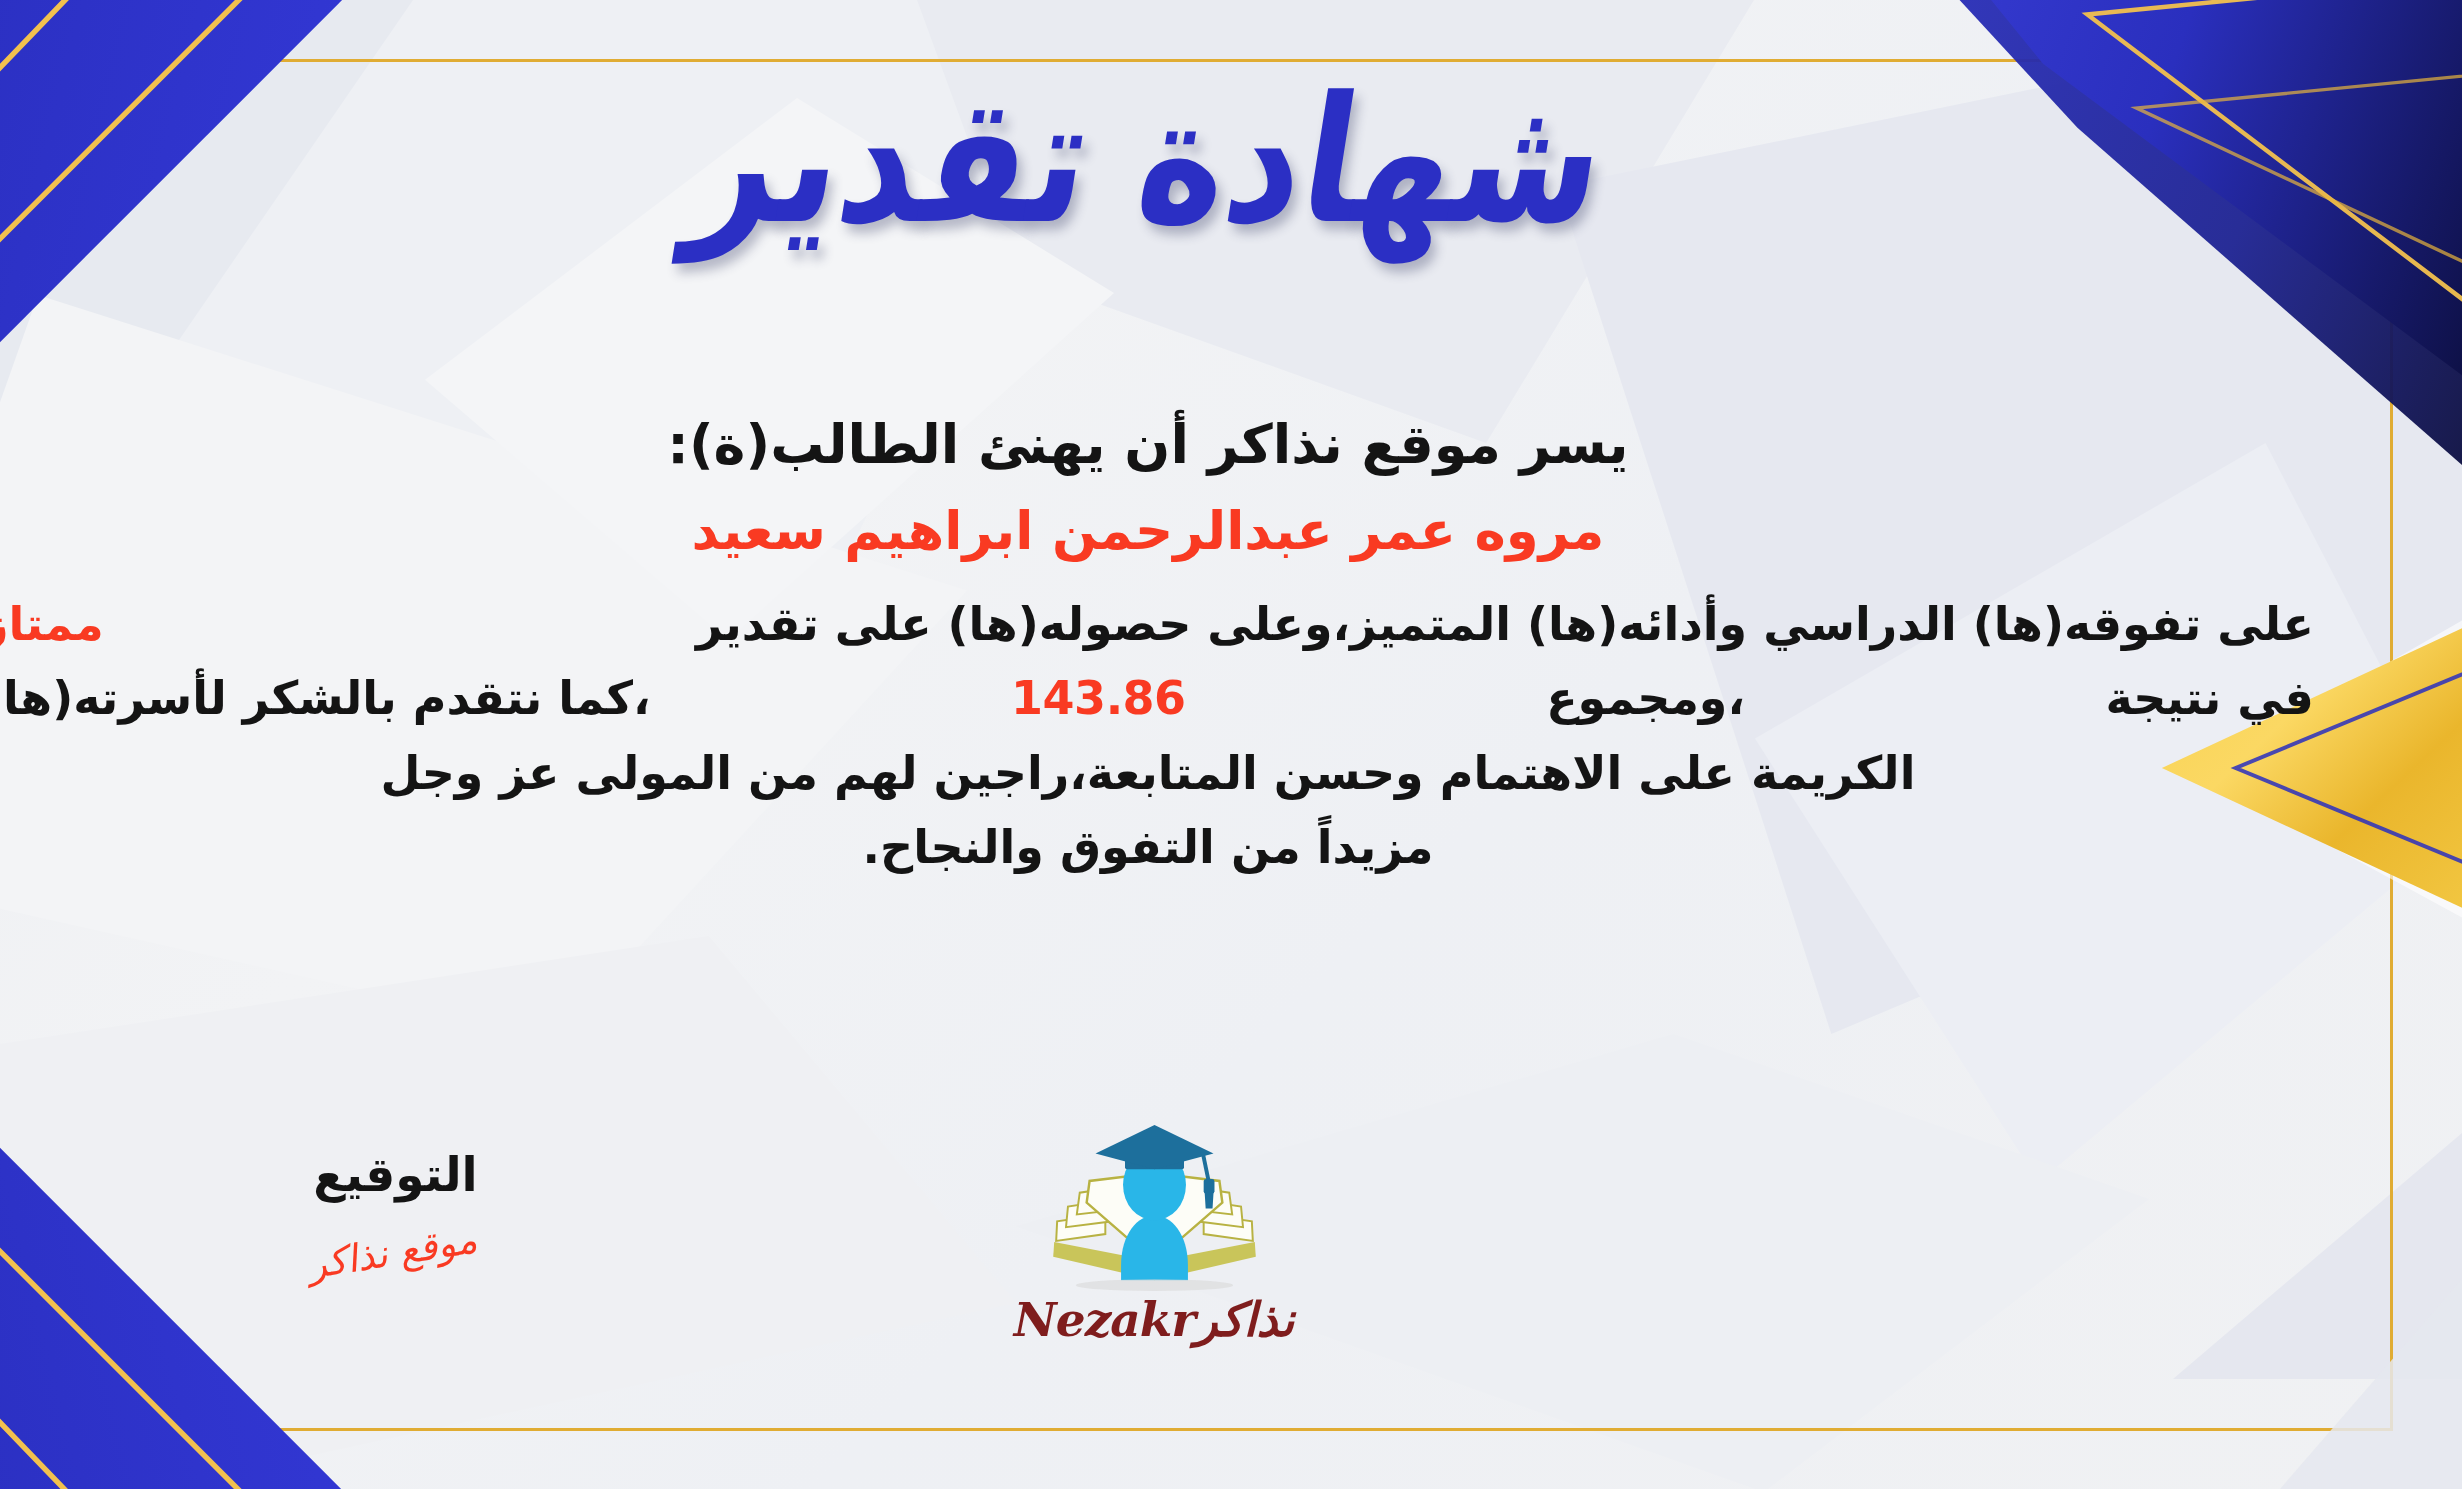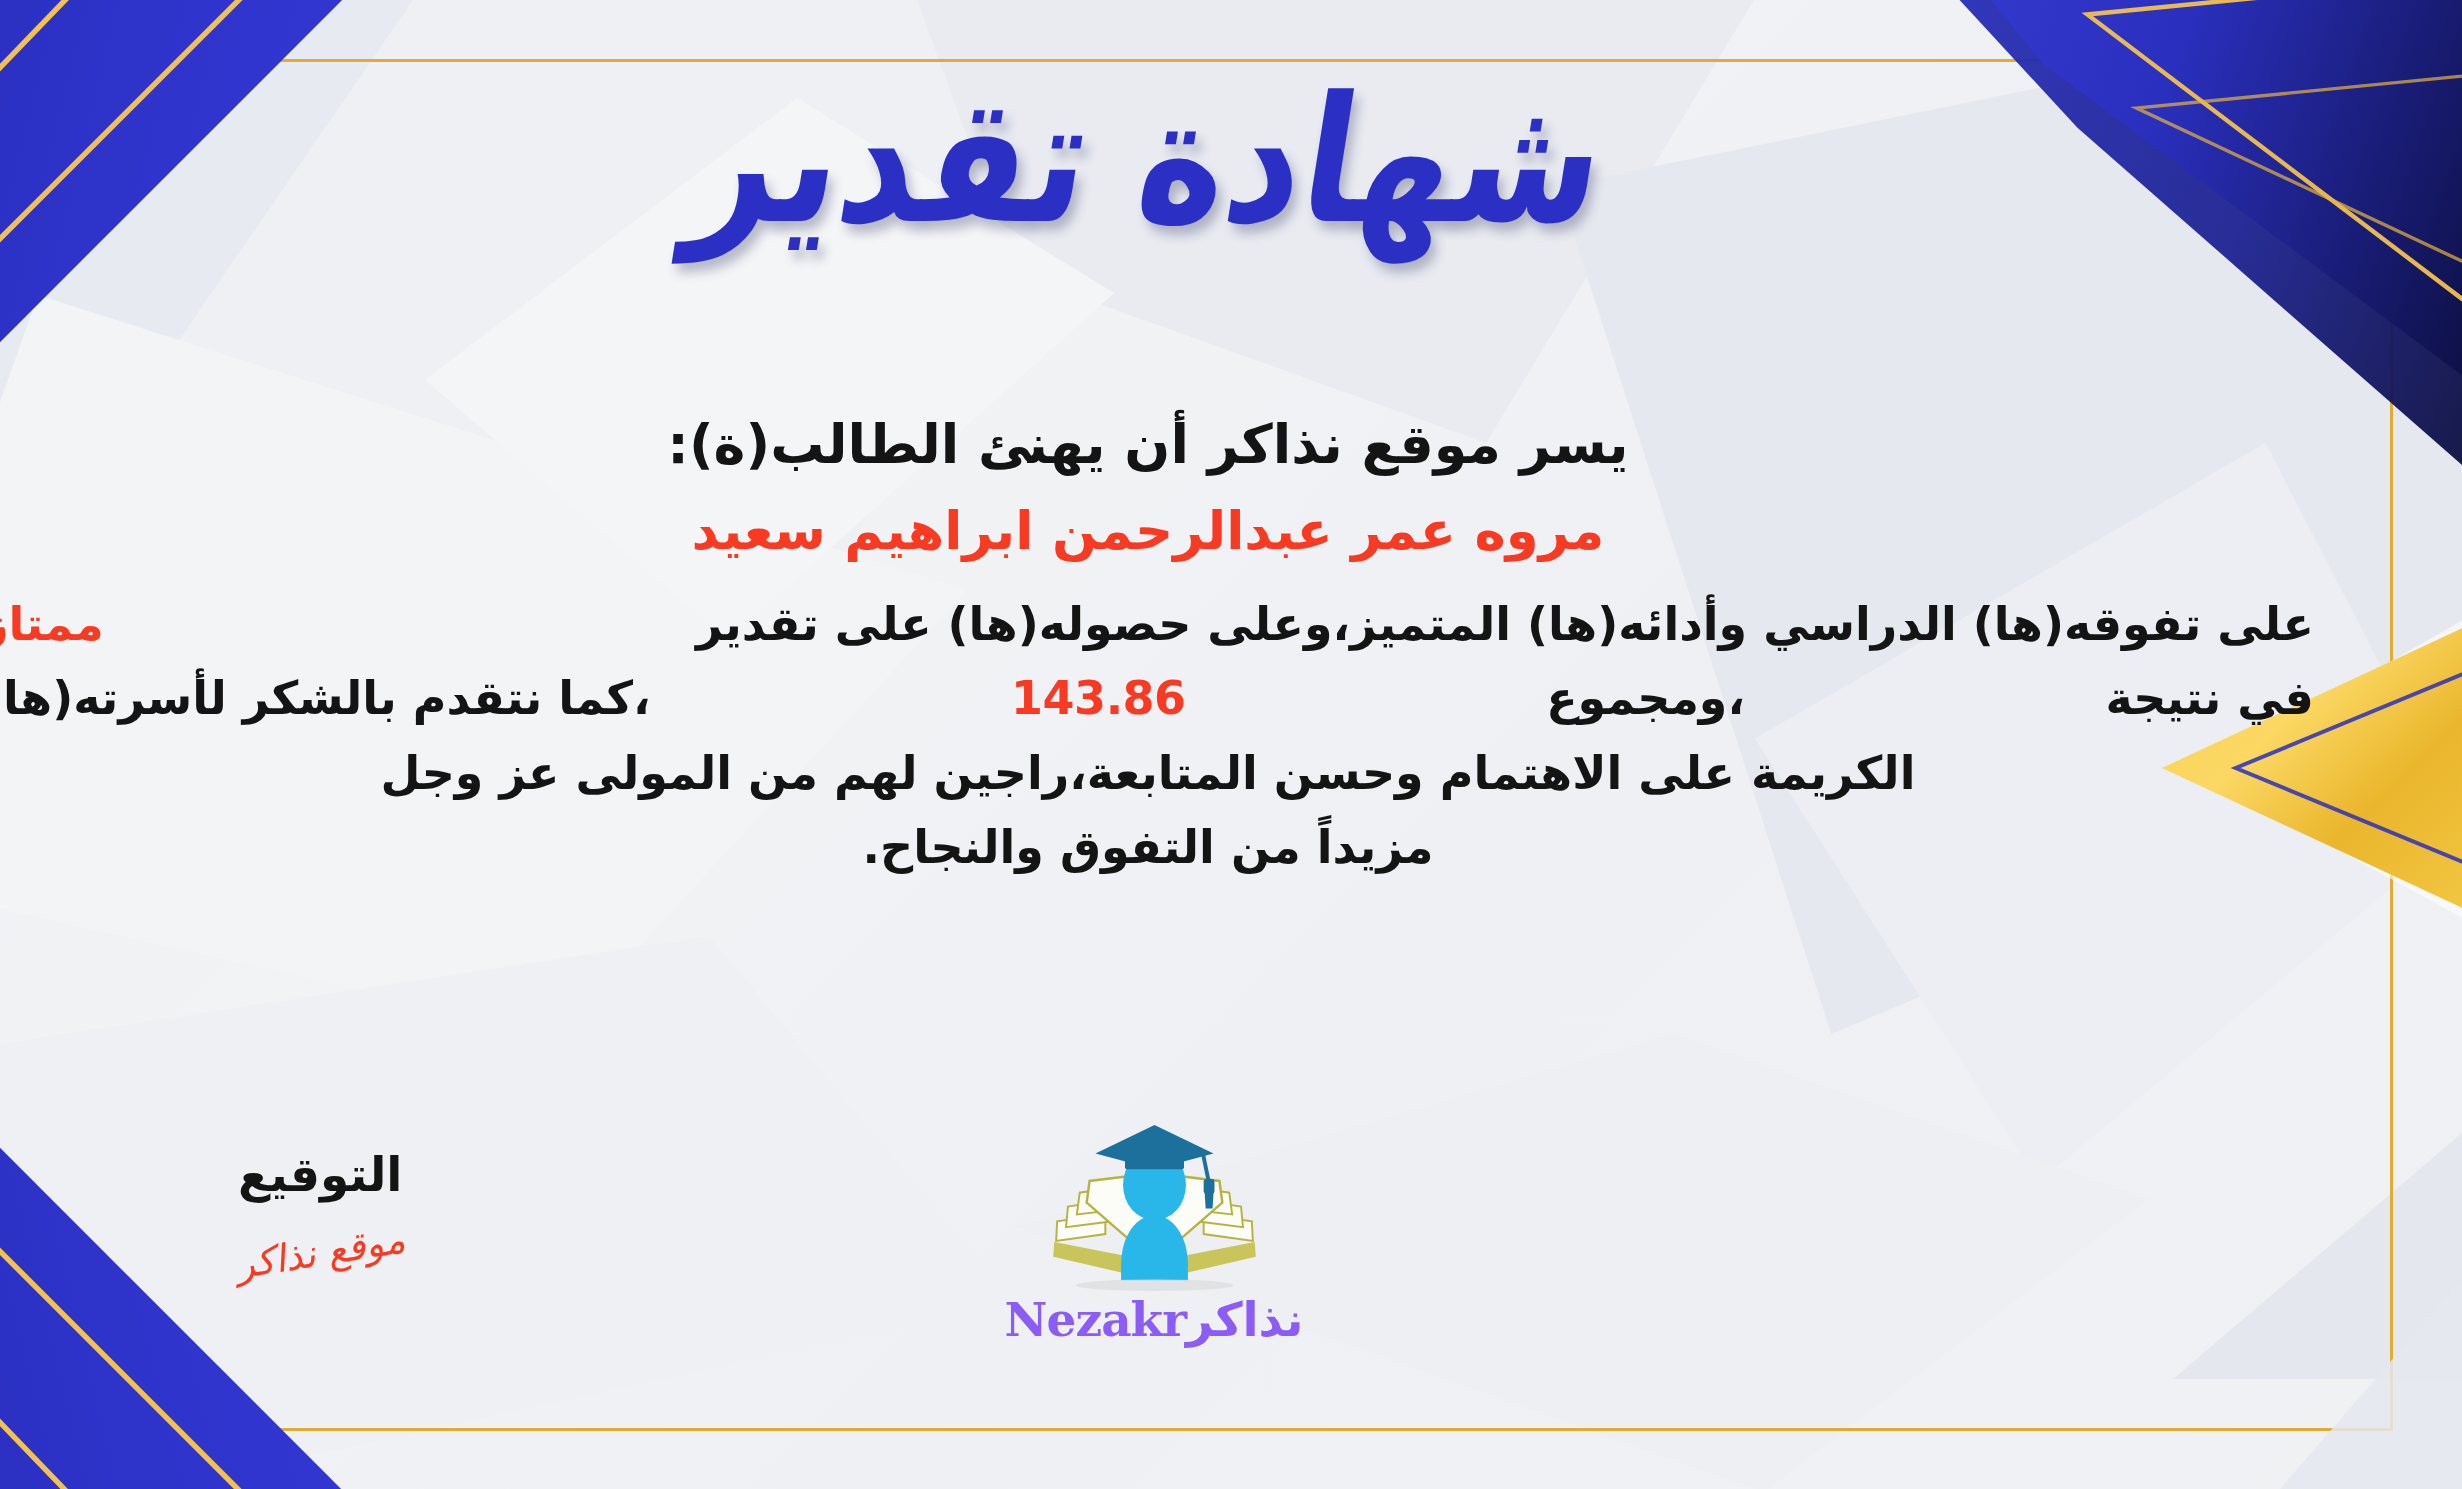--- a/index.html
+++ b/index.html
@@ -143,21 +143,21 @@
     width: 100%;
   }
   .pl-center { text-align: center; }
 
   
   .signature-block {
     position: absolute;
     left: 404px;
     top: 1147px;
     width: 315px;
-    text-align: left;
+    text-align: center;
     z-index: 6;
     direction: rtl;
   }
   .sig-label {
     font-size: 47px;
     font-weight: 700;
     color: #141414;
     letter-spacing: -0.5px;
   }
   .sig-script {
@@ -177,25 +177,26 @@
     top: 1118px;
     width: 374px;
     text-align: center;
     z-index: 6;
   }
   .logo-mark { width: 217px; height: 177px; display: block; margin: 0 auto; }
   .logo-word {
     margin-top: -3px;
     font-size: 47px;
     font-weight: bold;
-    color: #8b5cf6;
+    color: #7f1d1d;
     font-family: "DejaVu Serif", "Liberation Serif", serif;
     letter-spacing: -1px;
     white-space: nowrap;
     direction: ltr;
+    font-style: italic;
   }
   .logo-word .ar { font-family: "DejaVu Sans", "Liberation Sans", sans-serif; }
 </style>
 </head>
 <body>
 
 <div class="certificate">
 
   <div class="bg-base"></div>
   <div class="facet f1"></div>

